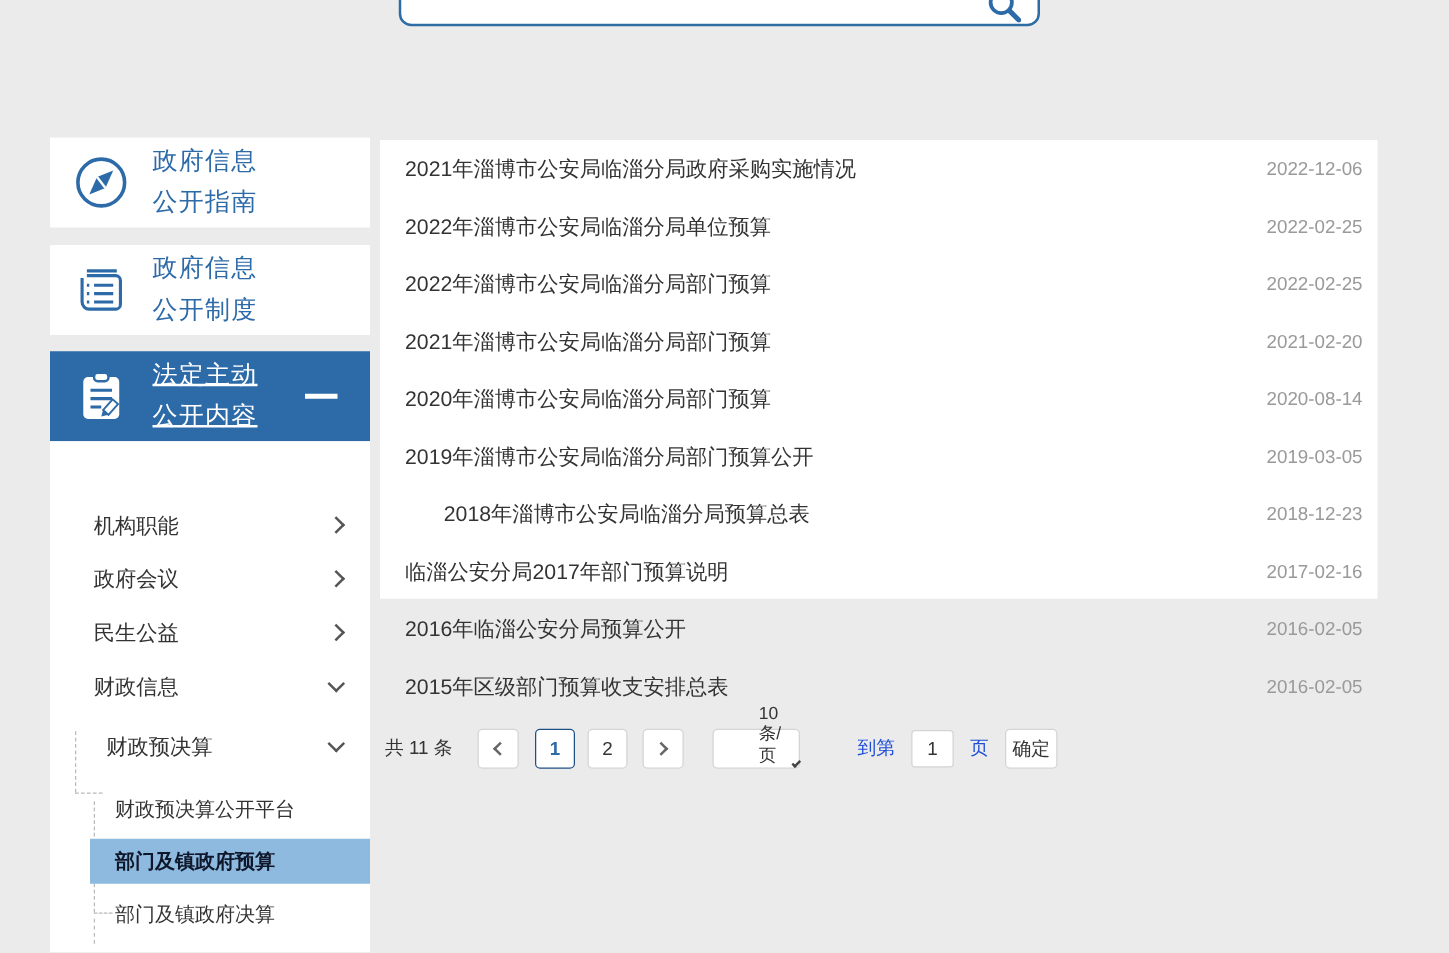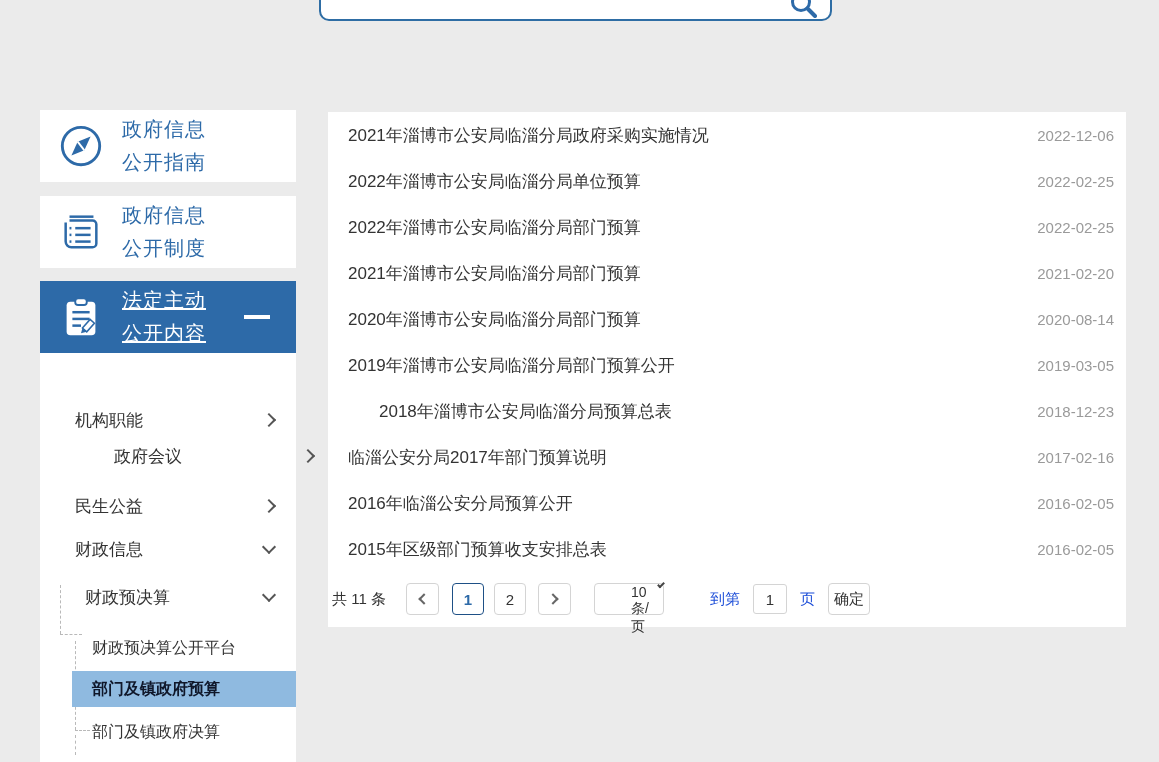--- a/index.html
+++ b/index.html
@@ -32,36 +32,36 @@
 
   .chev { position:absolute; right:22px; width:10px; height:10px; border-right:2px solid #555; border-bottom:2px solid #555; }
   .chev.right { transform:rotate(-45deg); }
   .chev.down  { transform:rotate(45deg); top:14px; }
   .mrow .chev.right { top:16px; }
 
   .dash-v { position:absolute; border-left:1px dashed #b9b9b9; width:0; }
   .dash-h { position:absolute; border-top:1px dashed #b9b9b9; height:0; }
 
   
-  .main-panel { position:absolute; left:328px; top:112px; width:798px; height:515px; background:#fff; }
+  .main-panel { position:absolute; left:304px; top:112px; width:798px; height:367px; background:#fff; }
   .lrow { position:absolute; left:0; width:798px; height:46px; display:flex; align-items:center; }
   .lrow .title { margin-left:20px; font-size:17px; color:#333; cursor:pointer; max-width:640px; white-space:nowrap; overflow:hidden; }
   .lrow .date { position:absolute; right:12px; font-size:15px; color:#9a9a9a; }
 
   
   .pg { position:absolute; top:471px; left:0; width:798px; height:32px; }
   .pg .total { position:absolute; left:4px; top:0; line-height:32px; font-size:15px; color:#333; }
   .pbtn { position:absolute; top:0; height:32px; background:#fff; border:1px solid #d4d4d4; border-radius:4px;
     display:flex; align-items:center; justify-content:center; font-size:15px; color:#333; cursor:pointer; }
   .pbtn.cur { border:1px solid #1e5086; color:#2d6aa8; font-weight:bold; }
   .pchev { width:8px; height:8px; border-right:2px solid #666; border-bottom:2px solid #666; }
   .pchev.left  { transform:rotate(135deg); margin-left:3px; }
   .pchev.rightp{ transform:rotate(-45deg); margin-right:3px; }
   .psel { position:absolute; left:266px; top:0; width:70px; height:32px; background:#fff; border:1px solid #d4d4d4; border-radius:4px;
-    display:flex; align-items:flex-start; justify-content:center; gap:6px; font-size:14px; color:#333; cursor:pointer;padding-left:36px; }
+    display:flex; align-items:flex-end; justify-content:center; gap:6px; font-size:14px; color:#333; cursor:pointer;padding-left:36px; }
   .psel .chev-s { width:7px; height:7px; border-right:2px solid #444; border-bottom:2px solid #444; transform:rotate(45deg); margin-top:-3px; }
   .gray-lbl { position:absolute; top:0; line-height:32px; font-size:15px; color:#1d4ed8; }
   .goto-input { position:absolute; left:425px; top:1px; width:34px; height:30px; border:1px solid #d4d4d4; border-radius:3px;
     text-align:center; font-size:15px; color:#333; font-family:inherit; background:#fff; }
   .confirm { position:absolute; left:500px; top:0; width:42px; height:32px; }
 </style>
 </head>
 <body>
 
 <div id="stage">
@@ -117,21 +117,21 @@
       <div>公开内容</div>
     </div>
     <div class="minus-bar"></div>
   </div>
 
   <div class="side-panel">
     <div class="mrow" style="top:46px;">
       <span class="lbl">机构职能</span>
       <span class="chev right"></span>
     </div>
-    <div class="mrow" style="top:82px;margin-left:39px;">
+    <div class="mrow" style="top:89px;">
       <span class="lbl">政府会议</span>
       <span class="chev right"></span>
     </div>
     <div class="mrow" style="top:132px;">
       <span class="lbl">民生公益</span>
       <span class="chev right"></span>
     </div>
     <div class="mrow" style="top:175px;">
       <span class="lbl">财政信息</span>
       <span class="chev down"></span>

